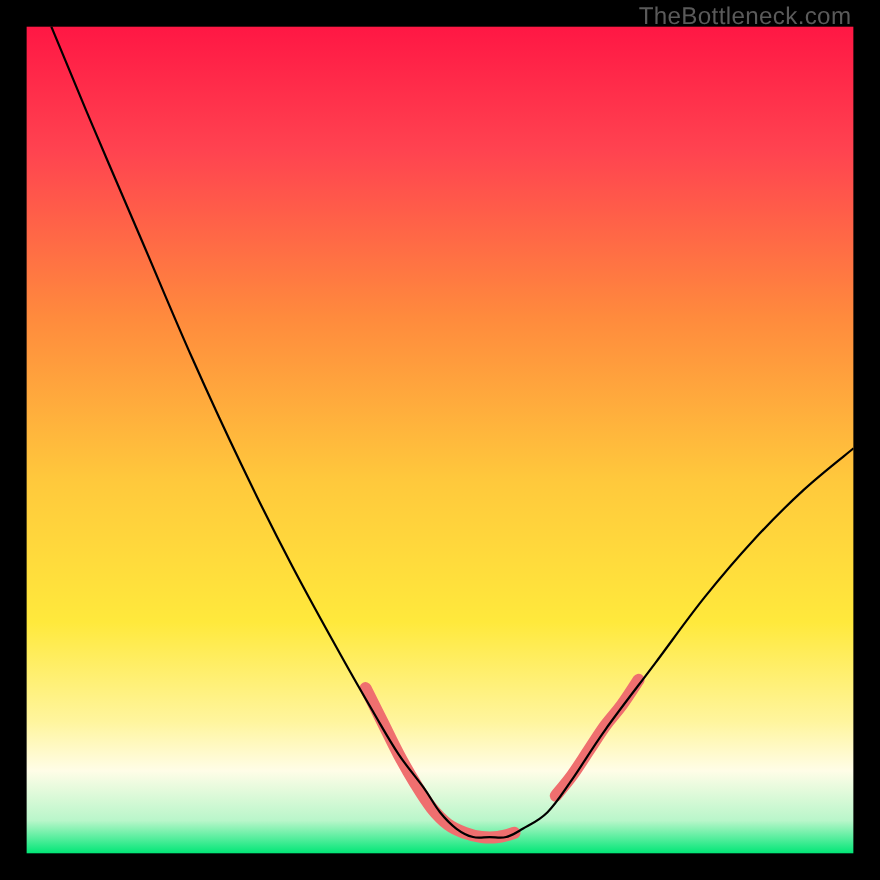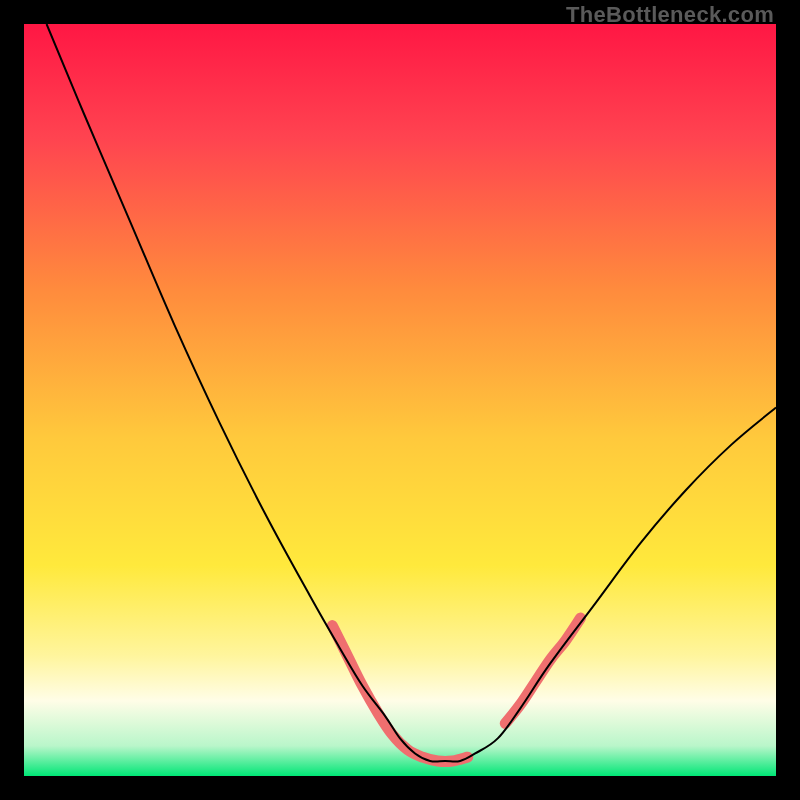--- a/index.html
+++ b/index.html
@@ -1,20 +1,20 @@
 <!DOCTYPE html>
 <html><head>
 <meta charset="utf-8">
 <style>
   * { margin: 0; padding: 0; box-sizing: border-box; }
   body { width: 800px; height: 800px; overflow: hidden; position: relative; font-family: Arial, sans-serif; }
   .container { width: 800px; height: 800px; background: #000; position: relative; }
   .plot-area { position: absolute; left: 24px; top: 24px; width: 752px; height: 752px; }
   .gradient-bg { width: 100%; height: 100%; position: absolute; }
-  .watermark { position: absolute; top: 2px; right: 26px; color: #5a5a5a; font-size: 22px; font-weight: 700; letter-spacing: 0.3px; z-index: 10; }
+  .watermark { position: absolute; top: 2px; right: 26px; color: #5a5a5a; font-size: 22px; font-weight: 400; letter-spacing: 0.3px; z-index: 10; }
   svg.curve-svg { position: absolute; left: 0; top: 0; width: 100%; height: 100%; z-index: 5; }
 </style>
 </head>
 <body>
 
 <div class="container">
   <div class="watermark">TheBottleneck.com</div>
   <div class="plot-area">
     <svg class="gradient-bg" viewBox="0 0 752 752" preserveAspectRatio="none">
       <defs>

